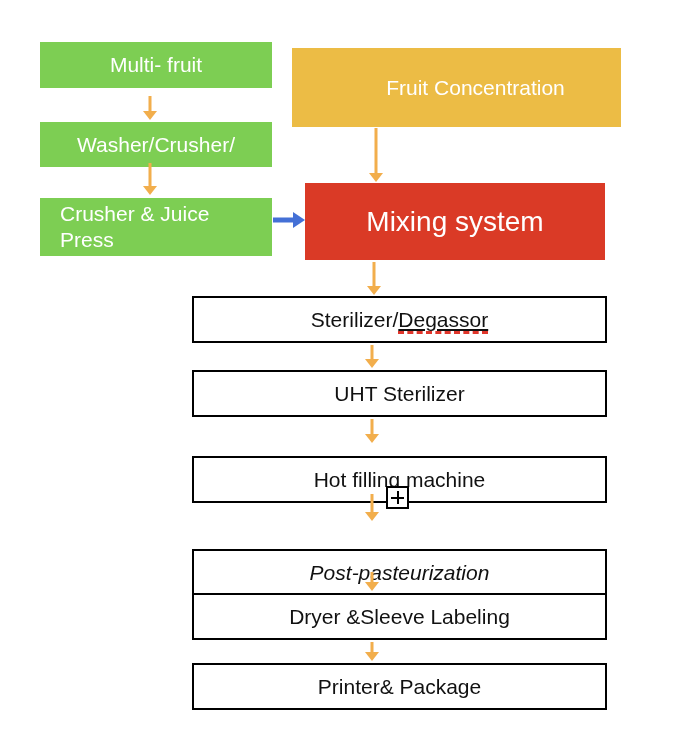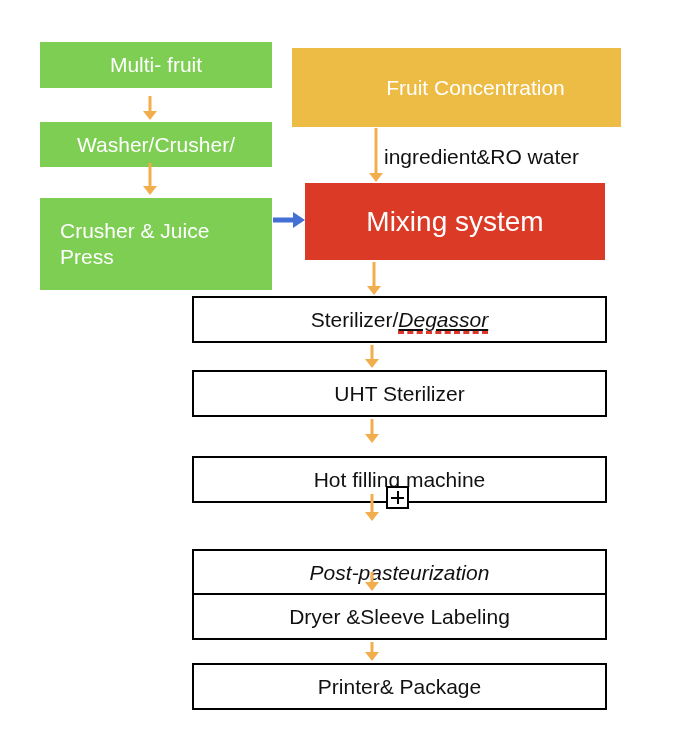--- a/index.html
+++ b/index.html
@@ -100,21 +100,20 @@
     position: absolute;
     color: #111111;
     font-size: 21px;
     white-space: nowrap;
   }
   .misspelled {
     text-decoration: underline;
     text-underline-offset: 2px;
     border-bottom: 3px dashed #E0362B;
     padding-bottom: 0px;
-    font-style: italic;
   }
   .anchor-icon {
     position: absolute;
     left: 386px;
     top: 486px;
     width: 23px;
     height: 23px;
     box-sizing: border-box;
     background: #ffffff;
     border: 2px solid #000000;
@@ -155,34 +154,33 @@
 
   <div class="node node-green" style="left:40px; top:122px; width:232px; height:45px;">
     <span>Washer/Crusher/</span>
   </div>
 
   <div class="v-arrow" style="left:142px; top:163px; height:32px; z-index:3;">
     <div class="shaft"></div>
     <div class="head"></div>
   </div>
 
-  <div class="node node-green" style="left:40px; top:198px; width:232px; height:92px; padding:4px 20px;">
+  <div class="node node-green" style="left:40px; top:198px; width:232px; height:58px; padding:4px 20px;">
     <span>Crusher &amp; Juice Press</span>
   </div>
 
   <div class="node node-yellow" style="left:292px; top:48px; width:329px; height:79px;padding-left:38px;">
     <span>Fruit Concentration</span>
   </div>
 
   <div class="v-arrow" style="left:368px; top:128px; height:54px;">
     <div class="shaft"></div>
     <div class="head"></div>
   </div>
 
-  <div class="flow-annotation" style="left:384px; top:145px;">ingredient&amp;RO water</div>
 
   <div class="h-arrow" style="left:273px; top:211px; width:32px;">
     <div class="shaft"></div>
     <div class="head"></div>
   </div>
 
   <div class="node node-red" style="left:305px; top:183px; width:300px; height:77px;">
     <span>Mixing system</span>
   </div>
 

